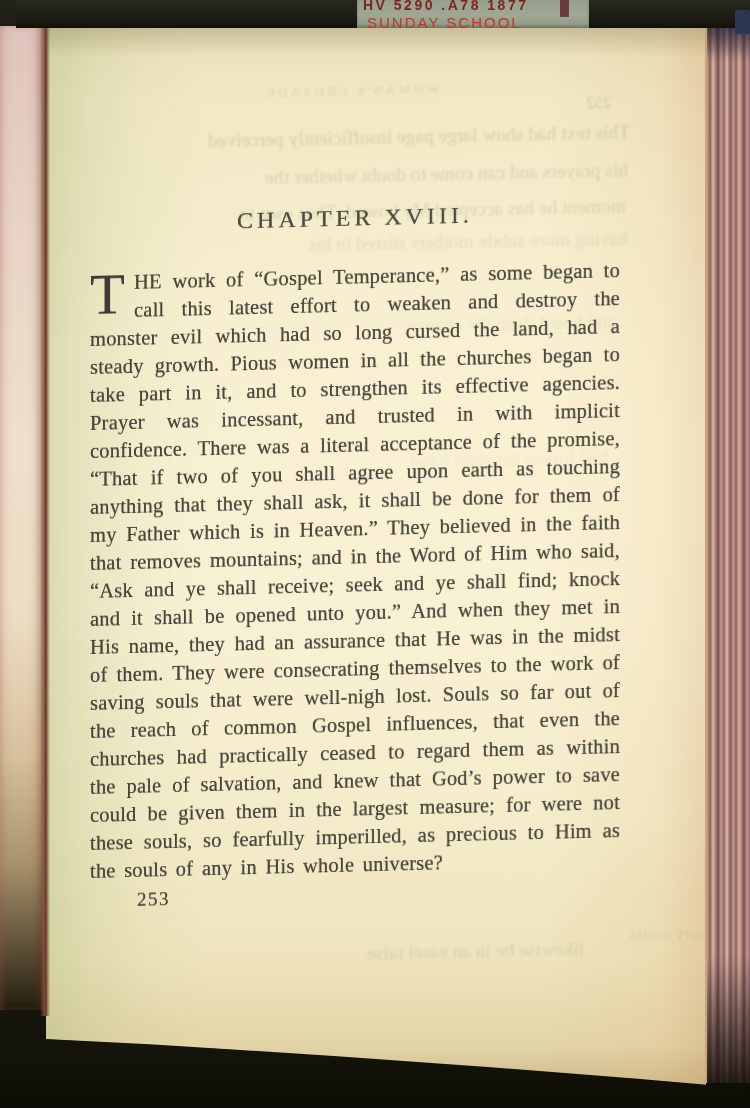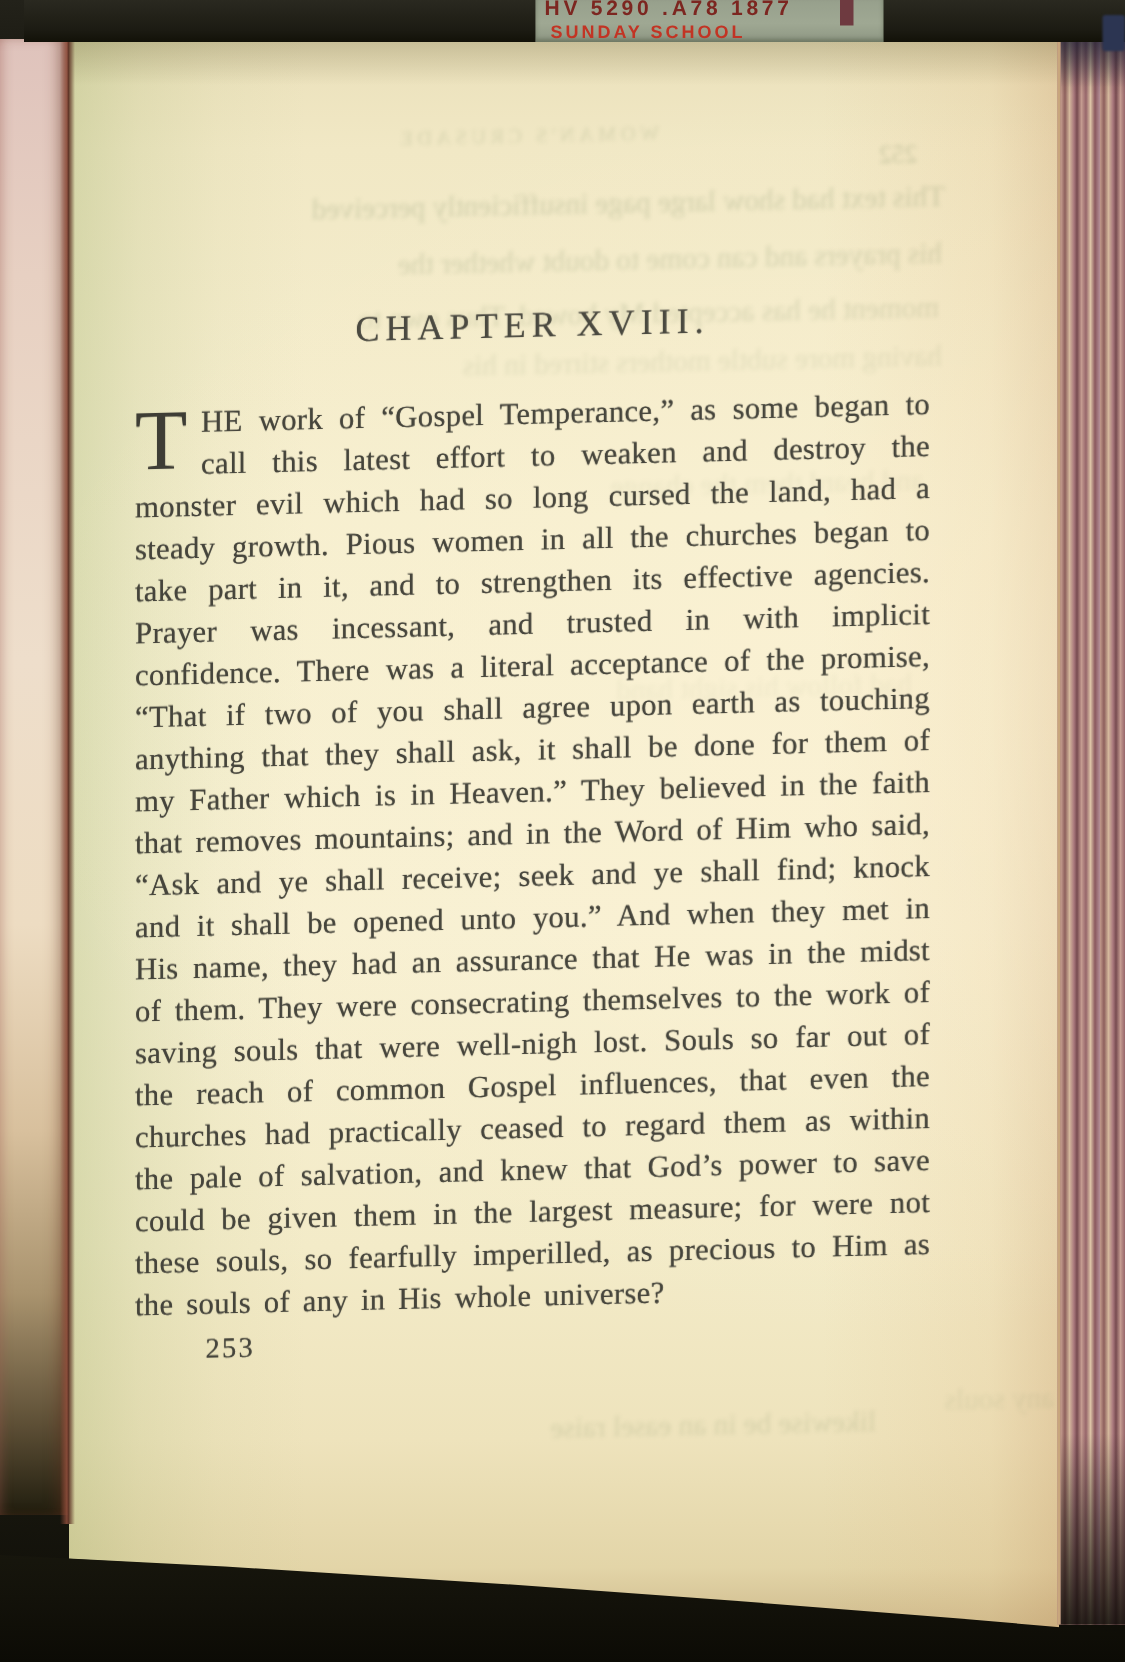--- a/index.html
+++ b/index.html
@@ -29,21 +29,21 @@
     font-family: "Liberation Sans", sans-serif;
   }
   .call-number {
     margin: -3px 0 0 6px;
     font-size: 14px; font-weight: bold; letter-spacing: 2.5px;
     color: #7c2620; white-space: nowrap;
     filter: blur(.4px);
   }
   .stamp-line {
     margin: 1px 0 16px 10px;
-    font-size: 12px; font-weight: bold; letter-spacing: 2px;
+    font-size: 15px; font-weight: normal; letter-spacing: 2px;
     color: #c23424; white-space: nowrap;
     filter: blur(.5px);
   }
   .mark-maroon {
     position: absolute; left: 560px; top: 0; width: 9px; height: 17px;
     background: #6e3a40; z-index: 7; filter: blur(.5px);
   }
   .mark-navy {
     position: absolute; left: 735px; top: 10px; width: 15px; height: 24px;
     background: #2c3552; border-radius: 2px; z-index: 7; filter: blur(.6px);

